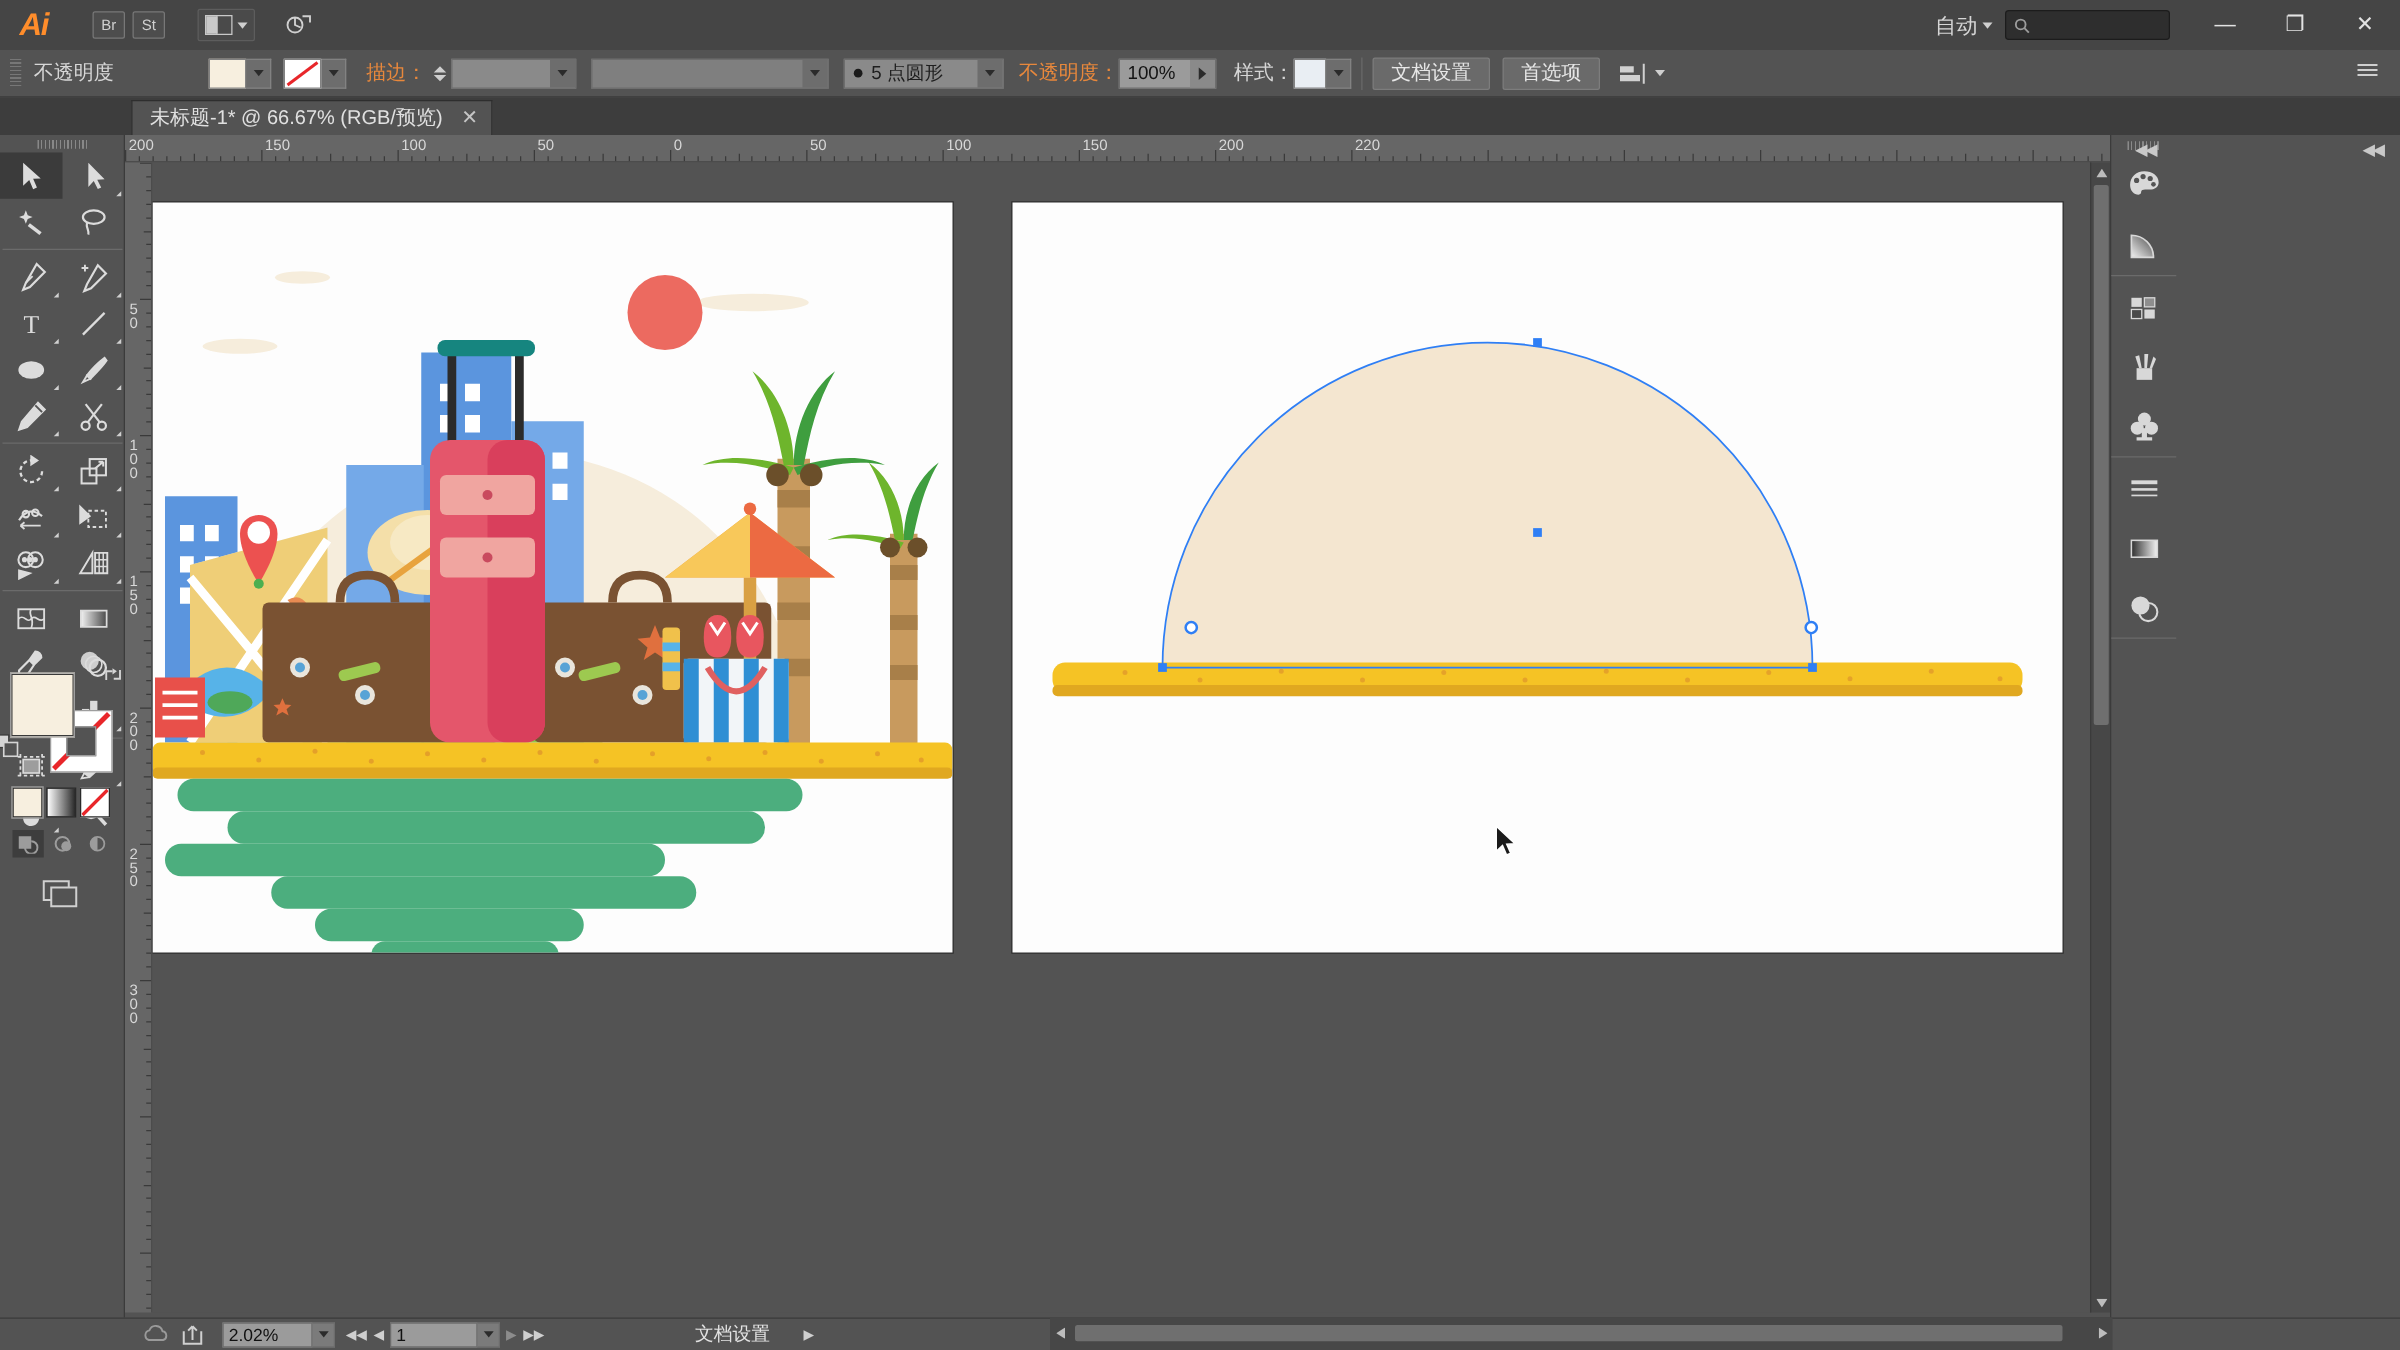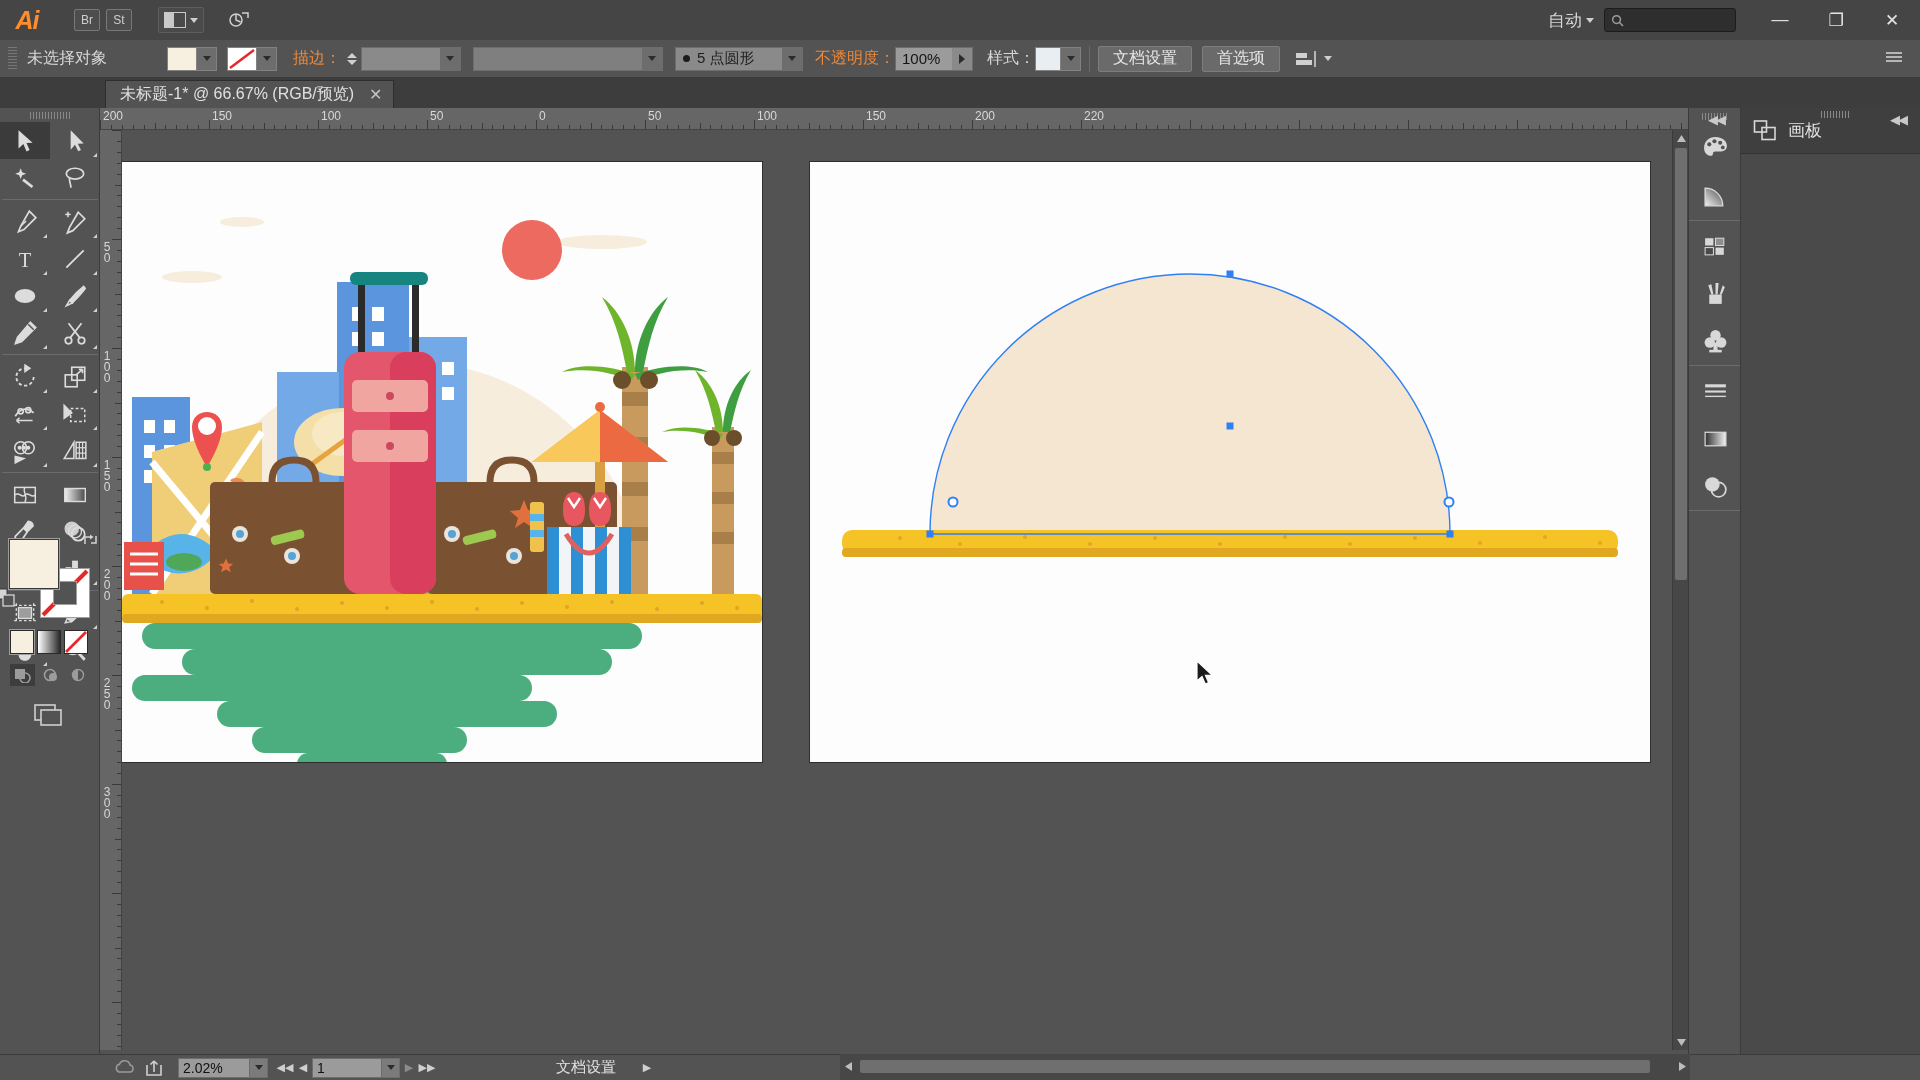--- a/index.html
+++ b/index.html
@@ -300,21 +300,21 @@
       <div class="win-btns">
         <div class="win-btn">—</div>
         <div class="win-btn">❐</div>
         <div class="win-btn close">✕</div>
       </div>
     </div>
   </div>
 
   <div class="controlbar">
     <div class="grip"></div>
-    <div class="cb-label" style="width:140px">未选择对象</div>
+    <div class="cb-label" style="width:140px">不透明度</div>
 
     <div class="swatch-grp">
       <div class="swatch" id="cb-fill" style="background: rgb(247, 239, 223);"></div>
       <div class="dropbtn">
           <span class="caret-dk"></span>
         </div>
     </div>
     <div style="width:10px"></div>
     <div class="swatch-grp">
       <div class="swatch" style="background:#fff;position:relative;overflow:hidden">
@@ -1265,31 +1265,20 @@
     </div>
     <div class="rail-btn">
       <svg class="rail-svg" viewBox="0 0 26 26">
         <circle cx="10" cy="11" r="7" fill="#d8d8d8"></circle>
         <circle cx="16" cy="16" r="7" fill="none" stroke="#d8d8d8" stroke-width="1.6"></circle>
       </svg>
     </div>
     <div class="rail-div"></div>
   </div>
 
-  <div class="dock-panel">
-    <div class="panel-grip-top"></div>
-    <div class="panel-tabs">
-      <svg width="26" height="24" viewBox="0 0 26 24">
-        <rect x="1.5" y="2" width="12" height="11" fill="none" stroke="#d8d8d8" stroke-width="1.6"></rect>
-        <rect x="9" y="8.5" width="13" height="12" fill="none" stroke="#d8d8d8" stroke-width="1.6"></rect>
-      </svg>
-      <span class="panel-tab-label">画板</span>
-    </div>
-    <div class="panel-body"></div>
-  </div>
 
   <span class="collapse-arrows" style="right:196px; top:112px">◀◀</span>
   <span class="collapse-arrows" style="right:14px; top:112px">◀◀</span>
 
   <div class="statusbar">
     <div style="width:110px"></div>
     <div class="sb-ico">
       <svg width="24" height="16" viewBox="0 0 24 16">
         <path d="M6 12 A4 4 0 0 1 6.5 4.3 A5.5 5.5 0 0 1 17 5 A3.6 3.6 0 0 1 17.5 12 Z" fill="none" stroke="#9a9a9a" stroke-width="1.5"></path>
       </svg>

